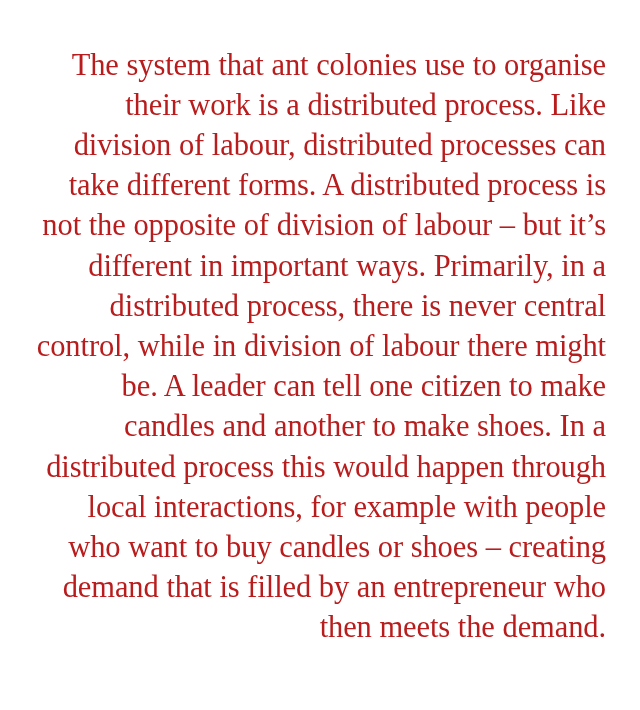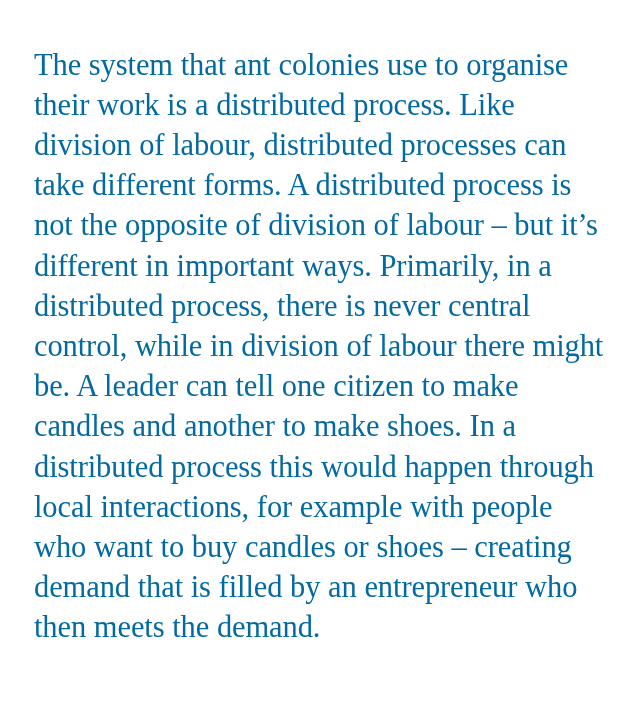--- a/index.html
+++ b/index.html
@@ -14,26 +14,26 @@
     font-family: "Liberation Serif", "DejaVu Serif", serif;
   }
   .page {
     box-sizing: border-box;
     width: 640px;
     height: 710px;
     background: #ffffff;
     padding: 14px 34px 10px 34px;
   }
   .body-text {
-    color: #0369a1;
+    color: #b91c1c;
     font-family: "Liberation Serif", "DejaVu Serif", serif;
     font-size: 30.5px;
     line-height: 40.2px;
     letter-spacing: -0.1px;
-    text-align: left;
+    text-align: right;
     word-spacing: 0.2px;
     white-space: pre-wrap;
   }
 </style>
 </head>
 <body>
 
 <div class="page">
   <p class="body-text">The system that ant colonies use to organise their work is a distributed process. Like division of labour, distributed processes can take different forms. A distributed process is not the opposite of division of labour – but it’s different in important ways. Primarily, in a distributed process, there is never central control, while in division of labour there might be. A leader can tell one citizen to make candles and another to make shoes. In a distributed process this would happen through local interactions, for example with people who want to buy candles or shoes – creating demand that is filled by an entrepreneur who then meets the demand.</p>
 </div>

